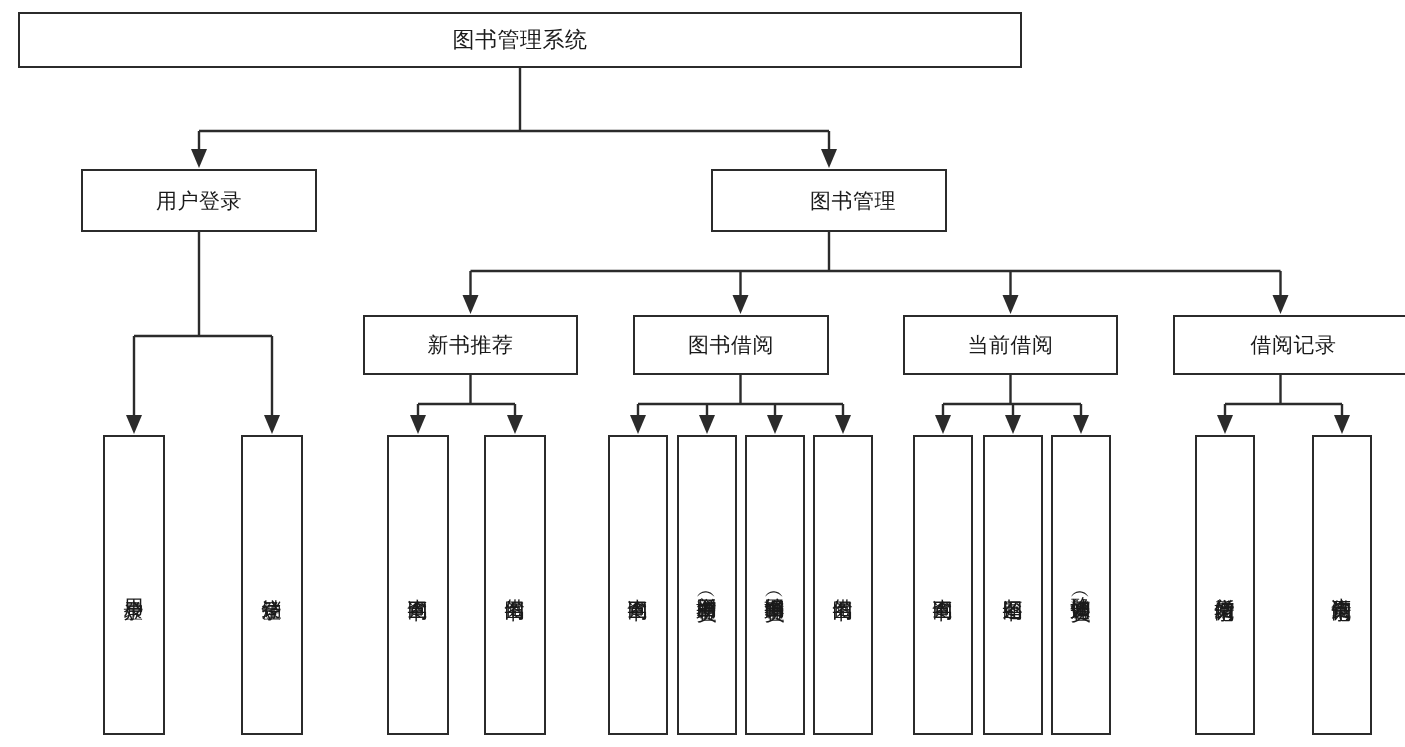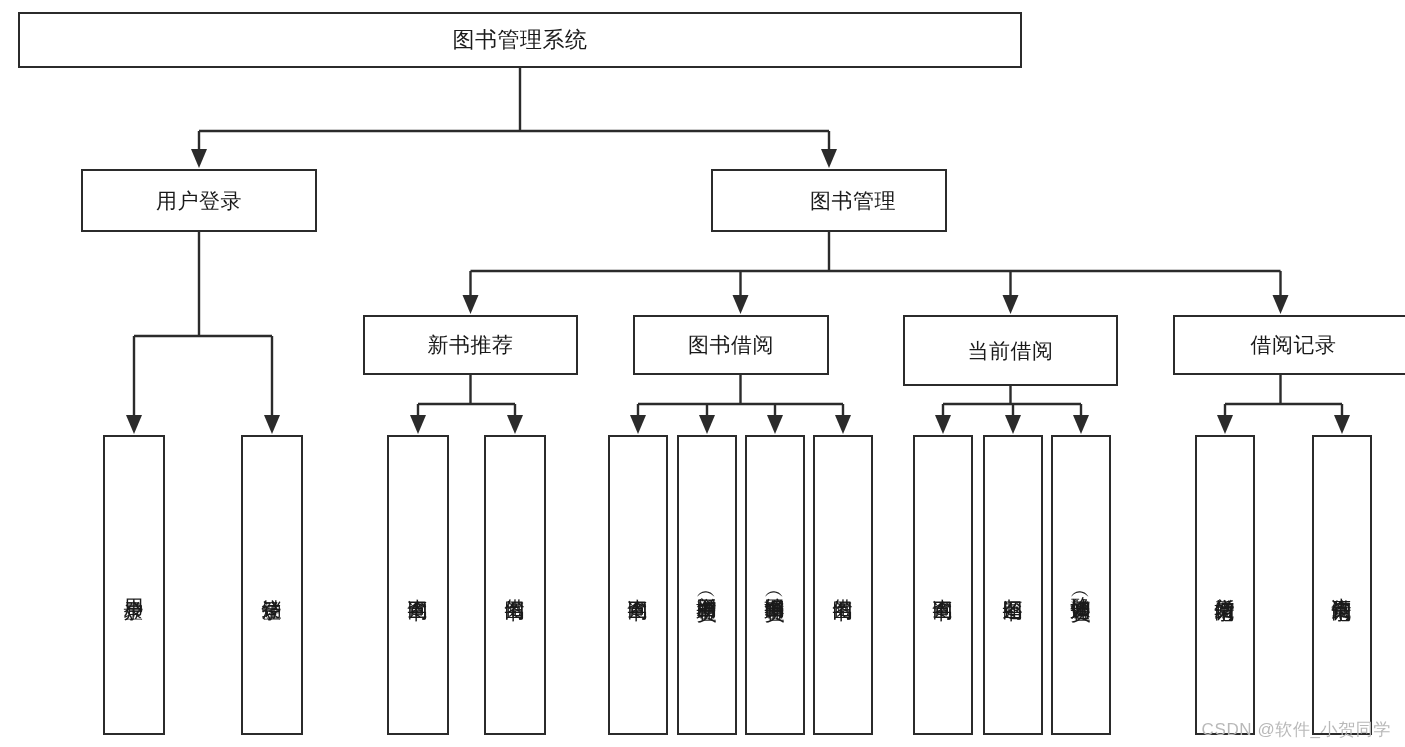--- a/index.html
+++ b/index.html
@@ -112,21 +112,21 @@
       </div>
       <div class="node-box" style="left: 711px; top: 169px; width: 236px; height: 63px; padding-left: 48px;">
         <span class="node-label">图书管理</span>
       </div>
       <div class="node-box" style="left: 363px; top: 315px; width: 215px; height: 60px;">
         <span class="node-label">新书推荐</span>
       </div>
       <div class="node-box" style="left: 633px; top: 315px; width: 196px; height: 60px;">
         <span class="node-label">图书借阅</span>
       </div>
-      <div class="node-box" style="left: 903px; top: 315px; width: 215px; height: 71px;">
+      <div class="node-box" style="left: 903px; top: 315px; width: 215px; height: 60px;">
         <span class="node-label">当前借阅</span>
       </div>
       <div class="node-box" style="left: 1173px; top: 315px; width: 241px; height: 60px;">
         <span class="node-label">借阅记录</span>
       </div>
       <div class="node-box vertical" style="left: 103px; top: 435px; width: 62px; height: 300px;">
         <span class="node-label">用户登录</span>
       </div>
       <div class="node-box vertical" style="left: 241px; top: 435px; width: 62px; height: 300px;">
         <span class="node-label">注销登录</span>
@@ -158,14 +158,13 @@
       <div class="node-box vertical" style="left: 1051px; top: 435px; width: 60px; height: 300px;">
         <span class="node-label">确认归还（管理员）</span>
       </div>
       <div class="node-box vertical" style="left: 1195px; top: 435px; width: 60px; height: 300px;">
         <span class="node-label">新增借阅记录</span>
       </div>
       <div class="node-box vertical" style="left: 1312px; top: 435px; width: 60px; height: 300px;">
         <span class="node-label">查询借阅记录</span>
       </div>
     </div>
-  <div class="watermark">CSDN @软件_小贺同学</div>
 </div>
 
 </body></html>

